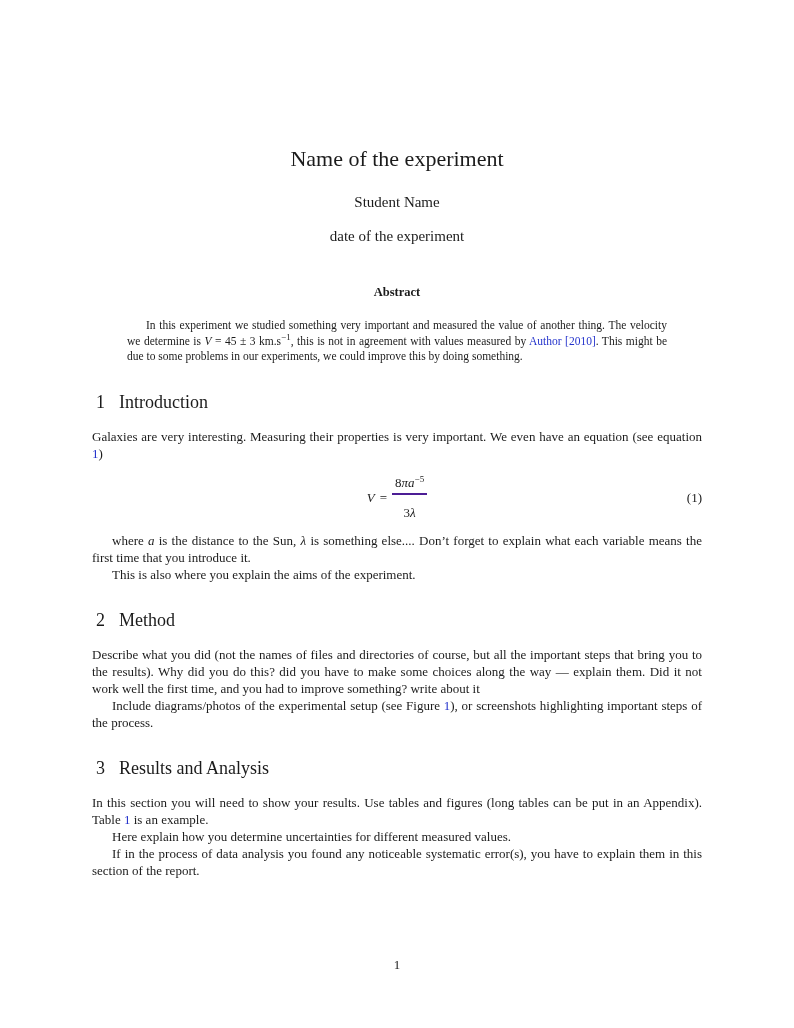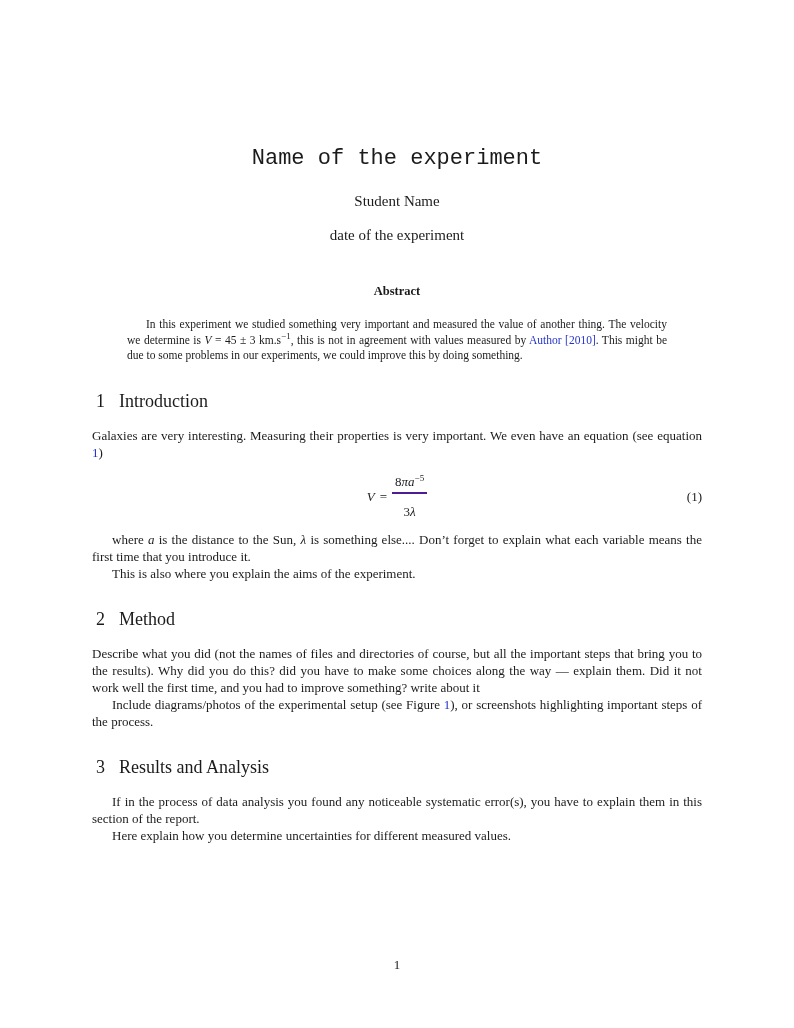--- a/index.html
+++ b/index.html
@@ -17,21 +17,20 @@
     font-family: "Liberation Serif", "DejaVu Serif", serif;
     box-sizing: border-box;
     padding: 146px 92px 0 92px;
     overflow: hidden;
   }
   .title {
     margin: 0 0 22px 0;
     font-size: 22px;
     font-weight: normal;
     text-align: center;
-    font-family: Liberation Mono, monospace;
   }
   .author {
     font-size: 15px;
     text-align: center;
     margin-bottom: 17px;
   }
   .date {
     font-size: 15px;
     text-align: center;
     margin-bottom: 40px;
@@ -150,20 +149,21 @@
   <p class="body-par indent">This is also where you explain the aims of the experiment.</p>
 
   <h2 class="section"><span class="sec-num">2</span><span class="sec-title">Method</span></h2>
 
   <p class="body-par">Describe what you did (not the names of files and directories of course, but all the important steps that bring you to the results). Why did you do this? did you have to make some choices along the way — explain them. Did it not work well the first time, and you had to improve something? write about it</p>
 
   <p class="body-par indent"><span>Include diagrams/photos of the experimental setup (see Figure </span><a class="ref">1</a><span>), or screenshots highlighting important steps of the process.</span></p>
 
   <h2 class="section"><span class="sec-num">3</span><span class="sec-title">Results and Analysis</span></h2>
 
+  <p class="body-par"><span>In this section you will need to show your results. Use tables and figures (long tables can be put in an Appendix). Table </span><a class="ref">1</a><span> is an example.</span></p>
+
+  <p class="body-par indent">Here explain how you determine uncertainties for different measured values.</p>
 
   <p class="body-par indent">If in the process of data analysis you found any noticeable systematic error(s), you have to explain them in this section of the report.</p>
-
-  <p class="body-par indent">Here explain how you determine uncertainties for different measured values.</p>
 
   <div class="page-number">1</div>
 
 </div>
 
 </body></html>

